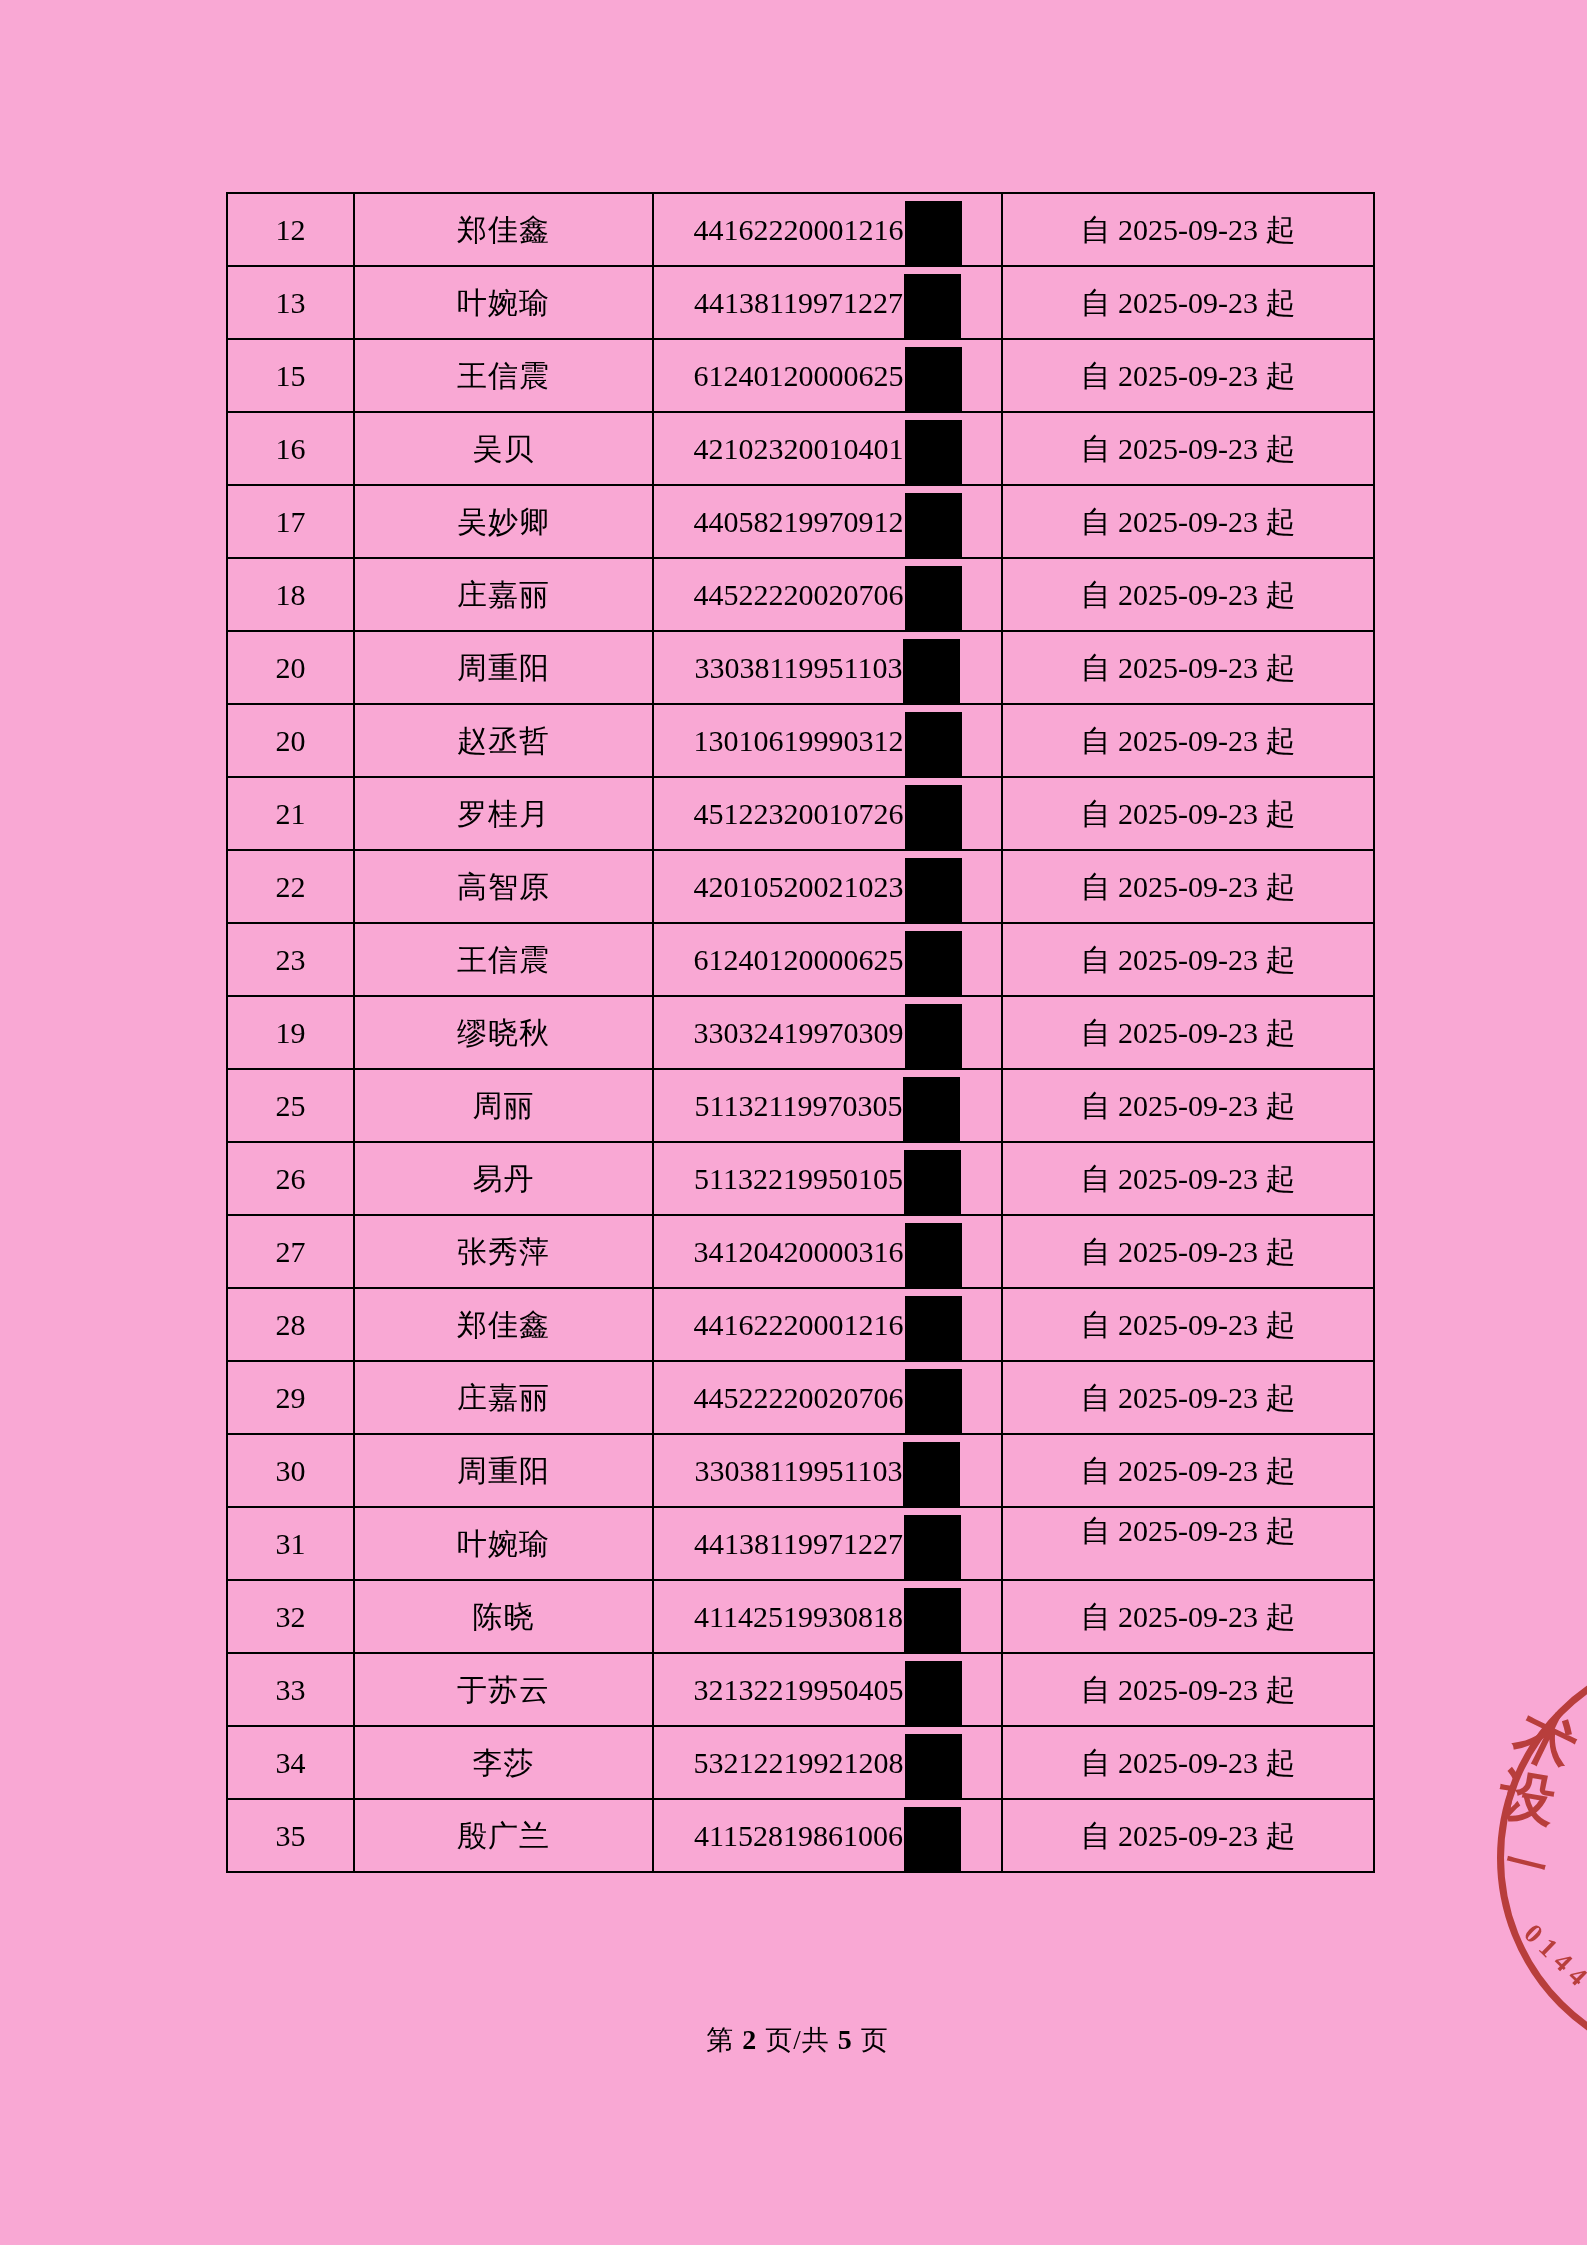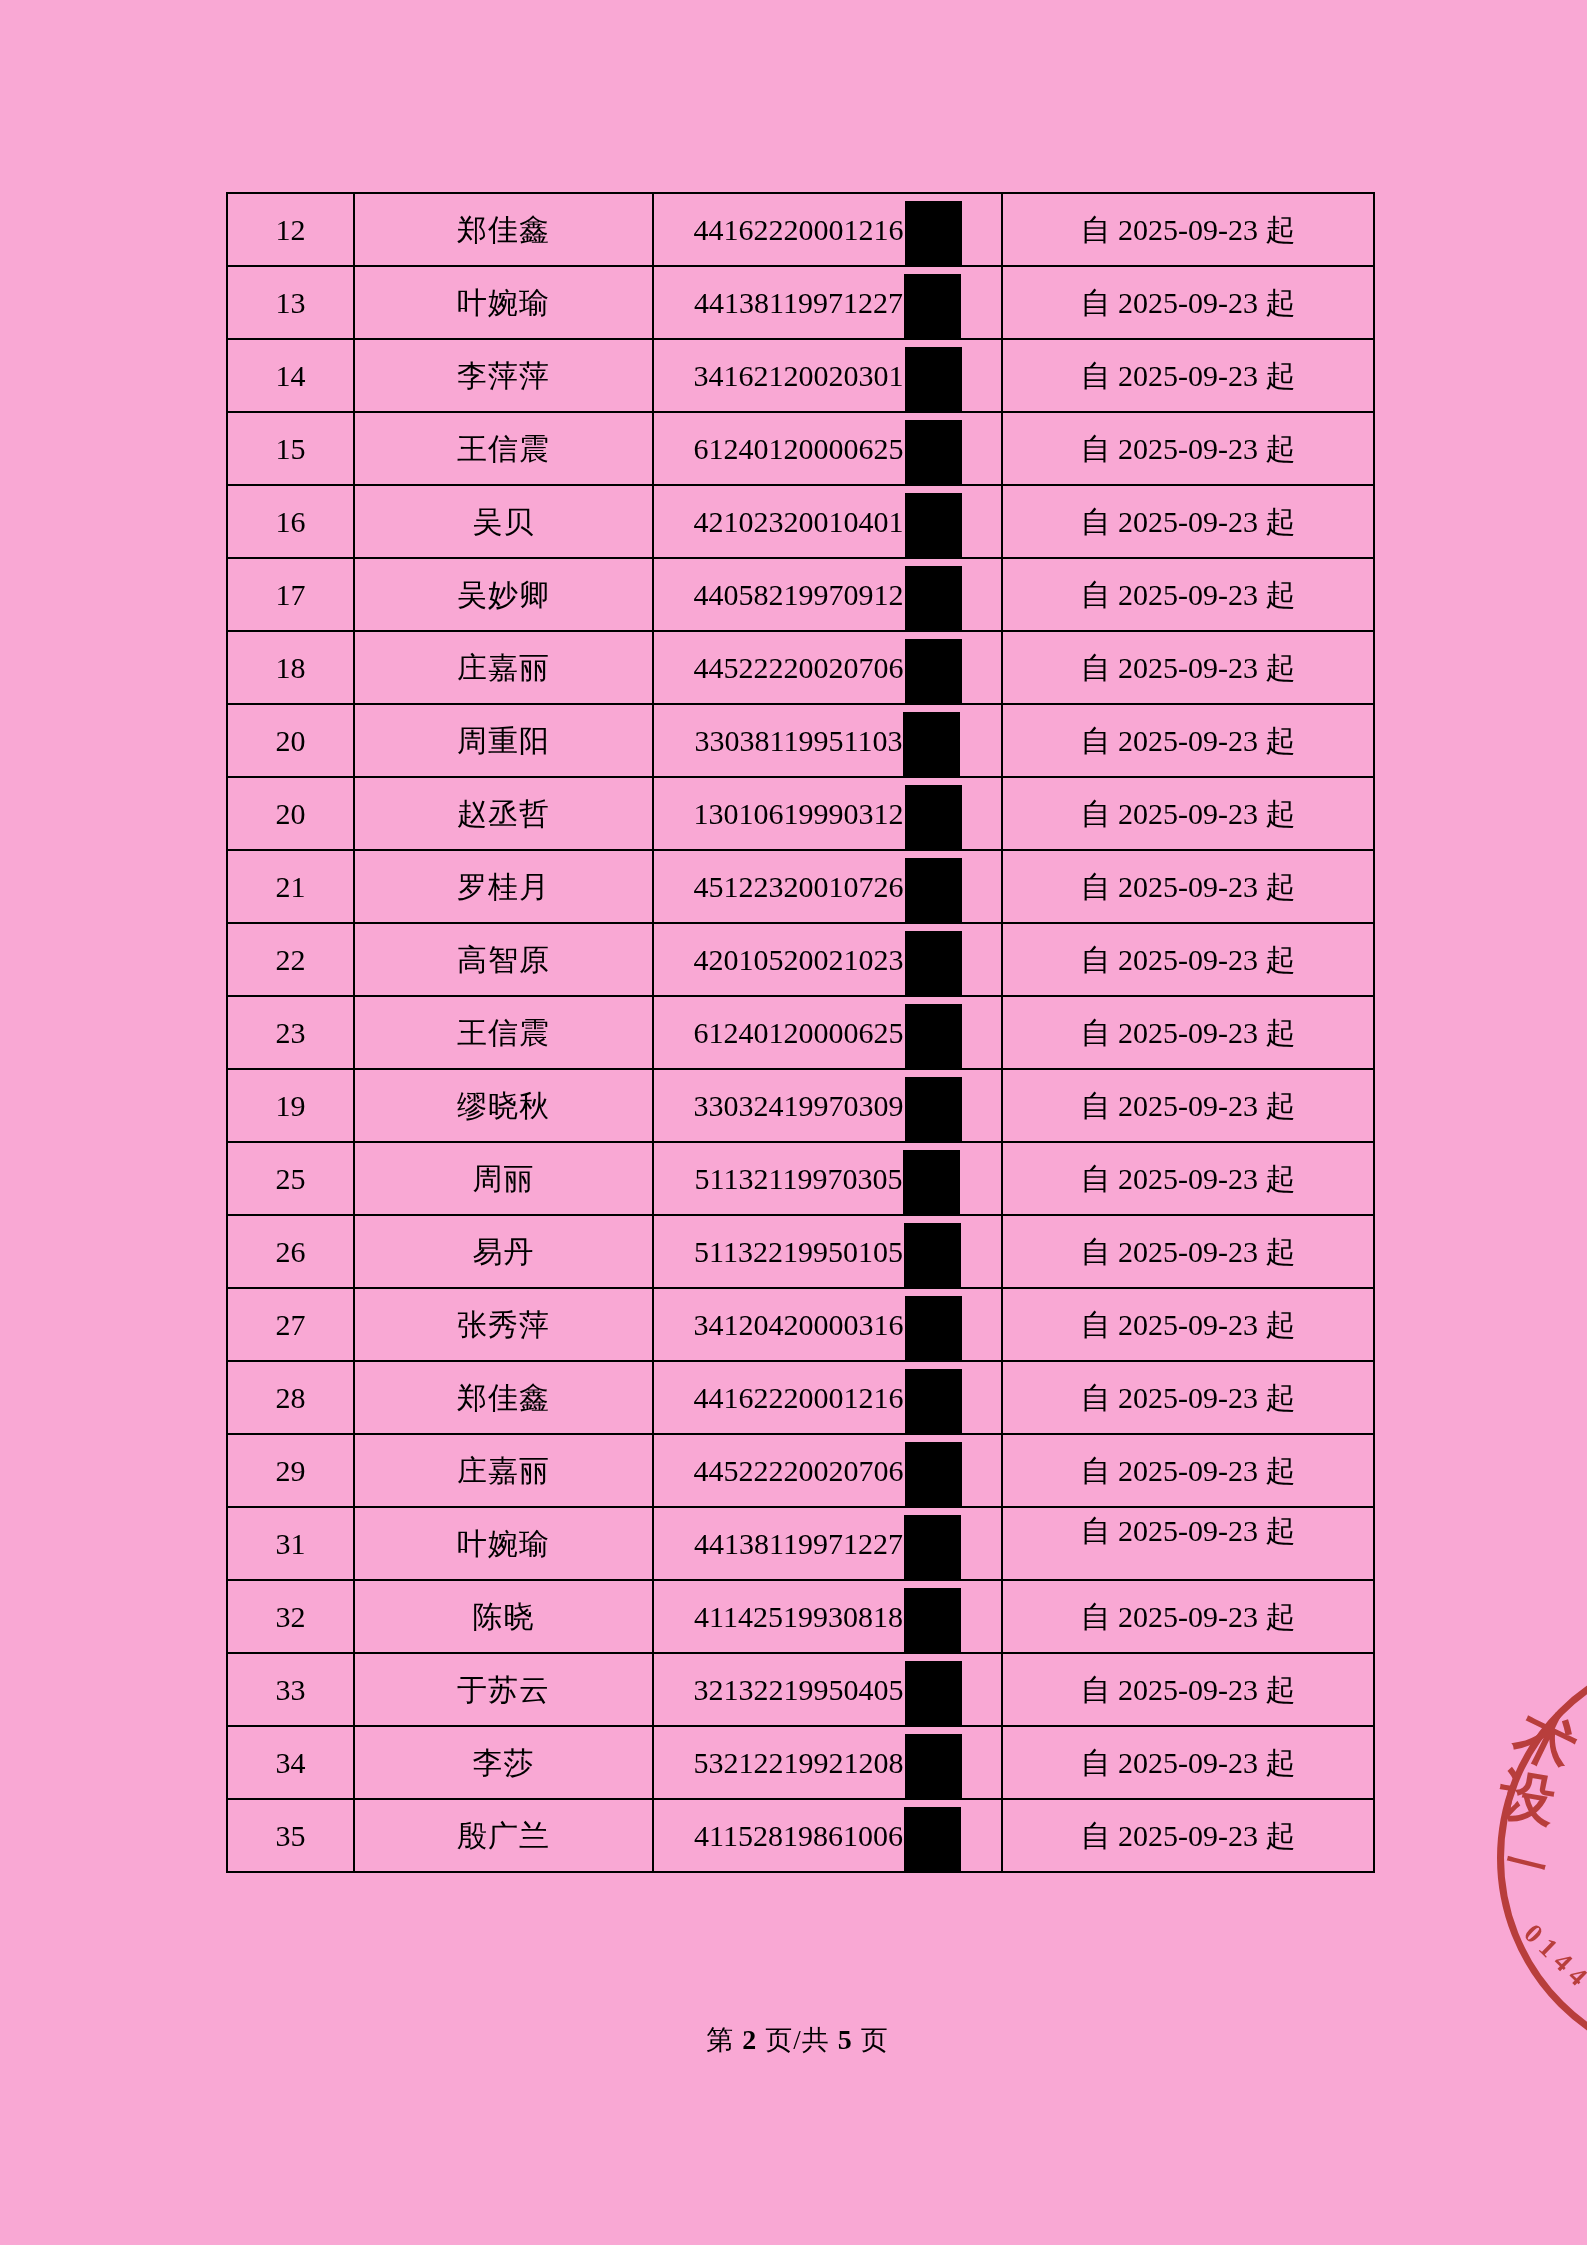--- a/index.html
+++ b/index.html
@@ -110,26 +110,20 @@
           <td class="col-id"><span class="id-digits">44162220001216</span><span class="redaction-box"></span></td>
           <td class="col-date"><span class="date-text">自 2025-09-23 起</span></td>
         </tr>
         <tr>
           <td class="col-no">13</td>
           <td class="col-name">叶婉瑜</td>
           <td class="col-id"><span class="id-digits">44138119971227</span><span class="redaction-box"></span></td>
           <td class="col-date"><span class="date-text">自 2025-09-23 起</span></td>
         </tr>
         <tr>
-          <td class="col-no">14</td>
-          <td class="col-name">李萍萍</td>
-          <td class="col-id"><span class="id-digits">34162120020301</span><span class="redaction-box"></span></td>
-          <td class="col-date"><span class="date-text">自 2025-09-23 起</span></td>
-        </tr>
-        <tr>
           <td class="col-no">15</td>
           <td class="col-name">王信震</td>
           <td class="col-id"><span class="id-digits">61240120000625</span><span class="redaction-box"></span></td>
           <td class="col-date"><span class="date-text">自 2025-09-23 起</span></td>
         </tr>
         <tr>
           <td class="col-no">16</td>
           <td class="col-name">吴贝</td>
           <td class="col-id"><span class="id-digits">42102320010401</span><span class="redaction-box"></span></td>
           <td class="col-date"><span class="date-text">自 2025-09-23 起</span></td>
@@ -203,20 +197,26 @@
         <tr>
           <td class="col-no">28</td>
           <td class="col-name">郑佳鑫</td>
           <td class="col-id"><span class="id-digits">44162220001216</span><span class="redaction-box"></span></td>
           <td class="col-date"><span class="date-text">自 2025-09-23 起</span></td>
         </tr>
         <tr>
           <td class="col-no">29</td>
           <td class="col-name">庄嘉丽</td>
           <td class="col-id"><span class="id-digits">44522220020706</span><span class="redaction-box"></span></td>
+          <td class="col-date"><span class="date-text">自 2025-09-23 起</span></td>
+        </tr>
+        <tr>
+          <td class="col-no">30</td>
+          <td class="col-name">周重阳</td>
+          <td class="col-id"><span class="id-digits">33038119951103</span><span class="redaction-box"></span></td>
           <td class="col-date"><span class="date-text">自 2025-09-23 起</span></td>
         </tr>
         <tr>
           <td class="col-no">31</td>
           <td class="col-name">叶婉瑜</td>
           <td class="col-id"><span class="id-digits">44138119971227</span><span class="redaction-box"></span></td>
           <td class="col-date"><span class="date-text high">自 2025-09-23 起</span></td>
         </tr>
         <tr>
           <td class="col-no">32</td>

